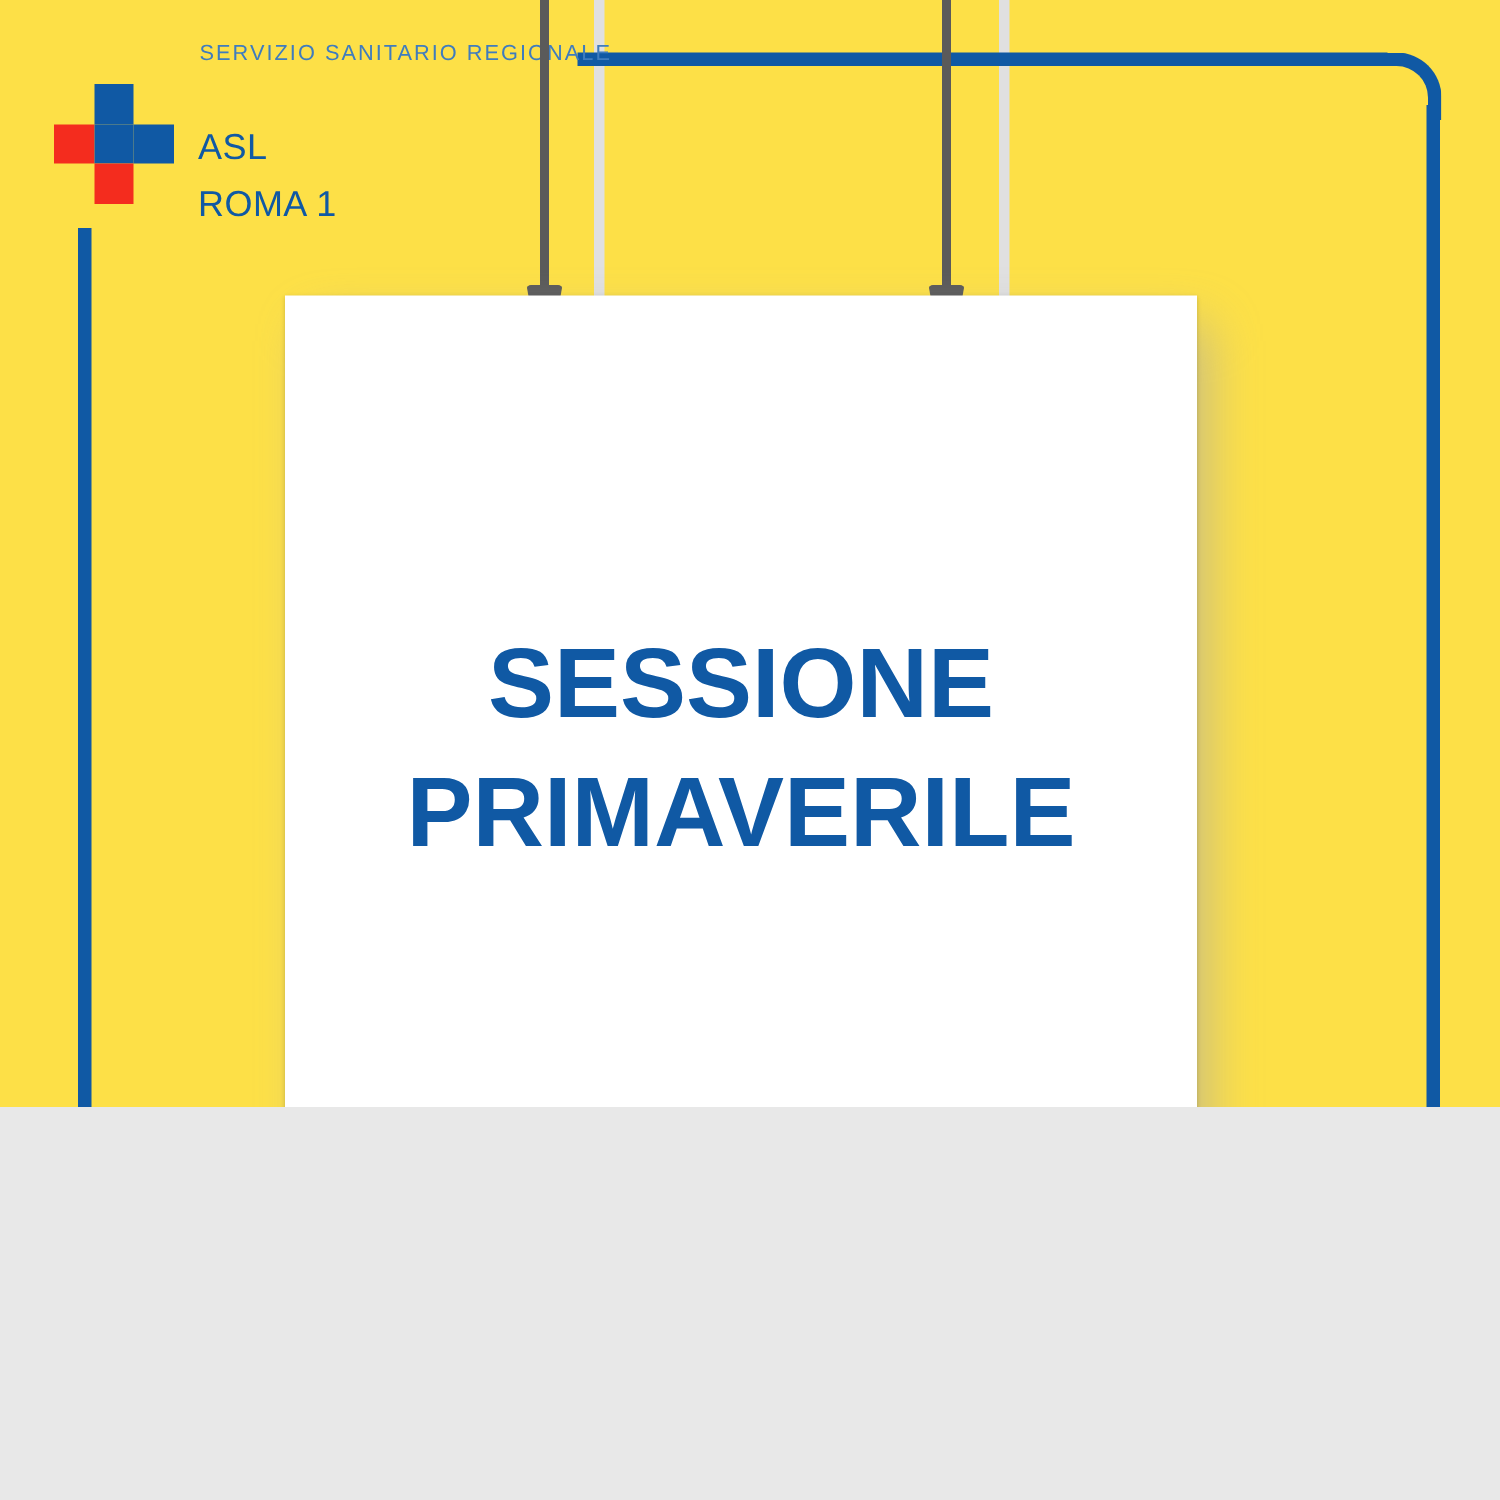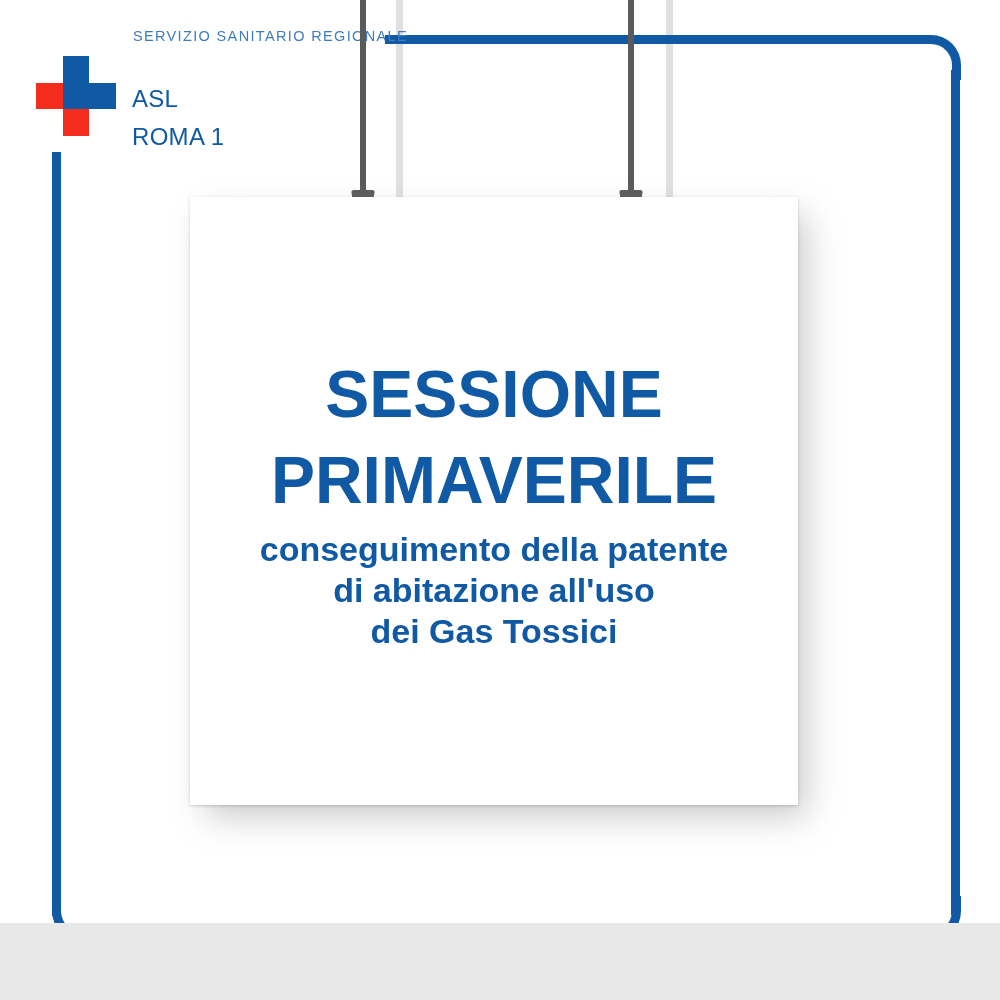--- a/index.html
+++ b/index.html
@@ -10,22 +10,22 @@
     width: 1000px;
     height: 1000px;
     background: #e8e8e8;
     font-family: "Liberation Sans", sans-serif;
     overflow: hidden;
   }
 
   #stage {
     position: relative;
     width: 1000px;
-    height: 923px;
-    background: #ffffff;
+    height: 738px;
+    background: #fde047;
     overflow: hidden;
   }
 
   
   .wall-seam {
     position: absolute;
     top: 0;
     width: 7px;
     background: #e0e0e0;
   }
@@ -253,19 +253,16 @@
   <div class="hanger hanger-2">
     <div class="string"></div>
     <div class="clip-body"></div>
   </div>
 
   <div class="poster-shadow"></div>
   <div class="poster">
     <div class="poster-inner">
       <div class="poster-title">SESSIONE
 PRIMAVERILE</div>
-      <div class="poster-subtitle">conseguimento della patente
-di abitazione all'uso
-dei Gas Tossici</div>
     </div>
   </div>
 
 </div>
 
 </body></html>

